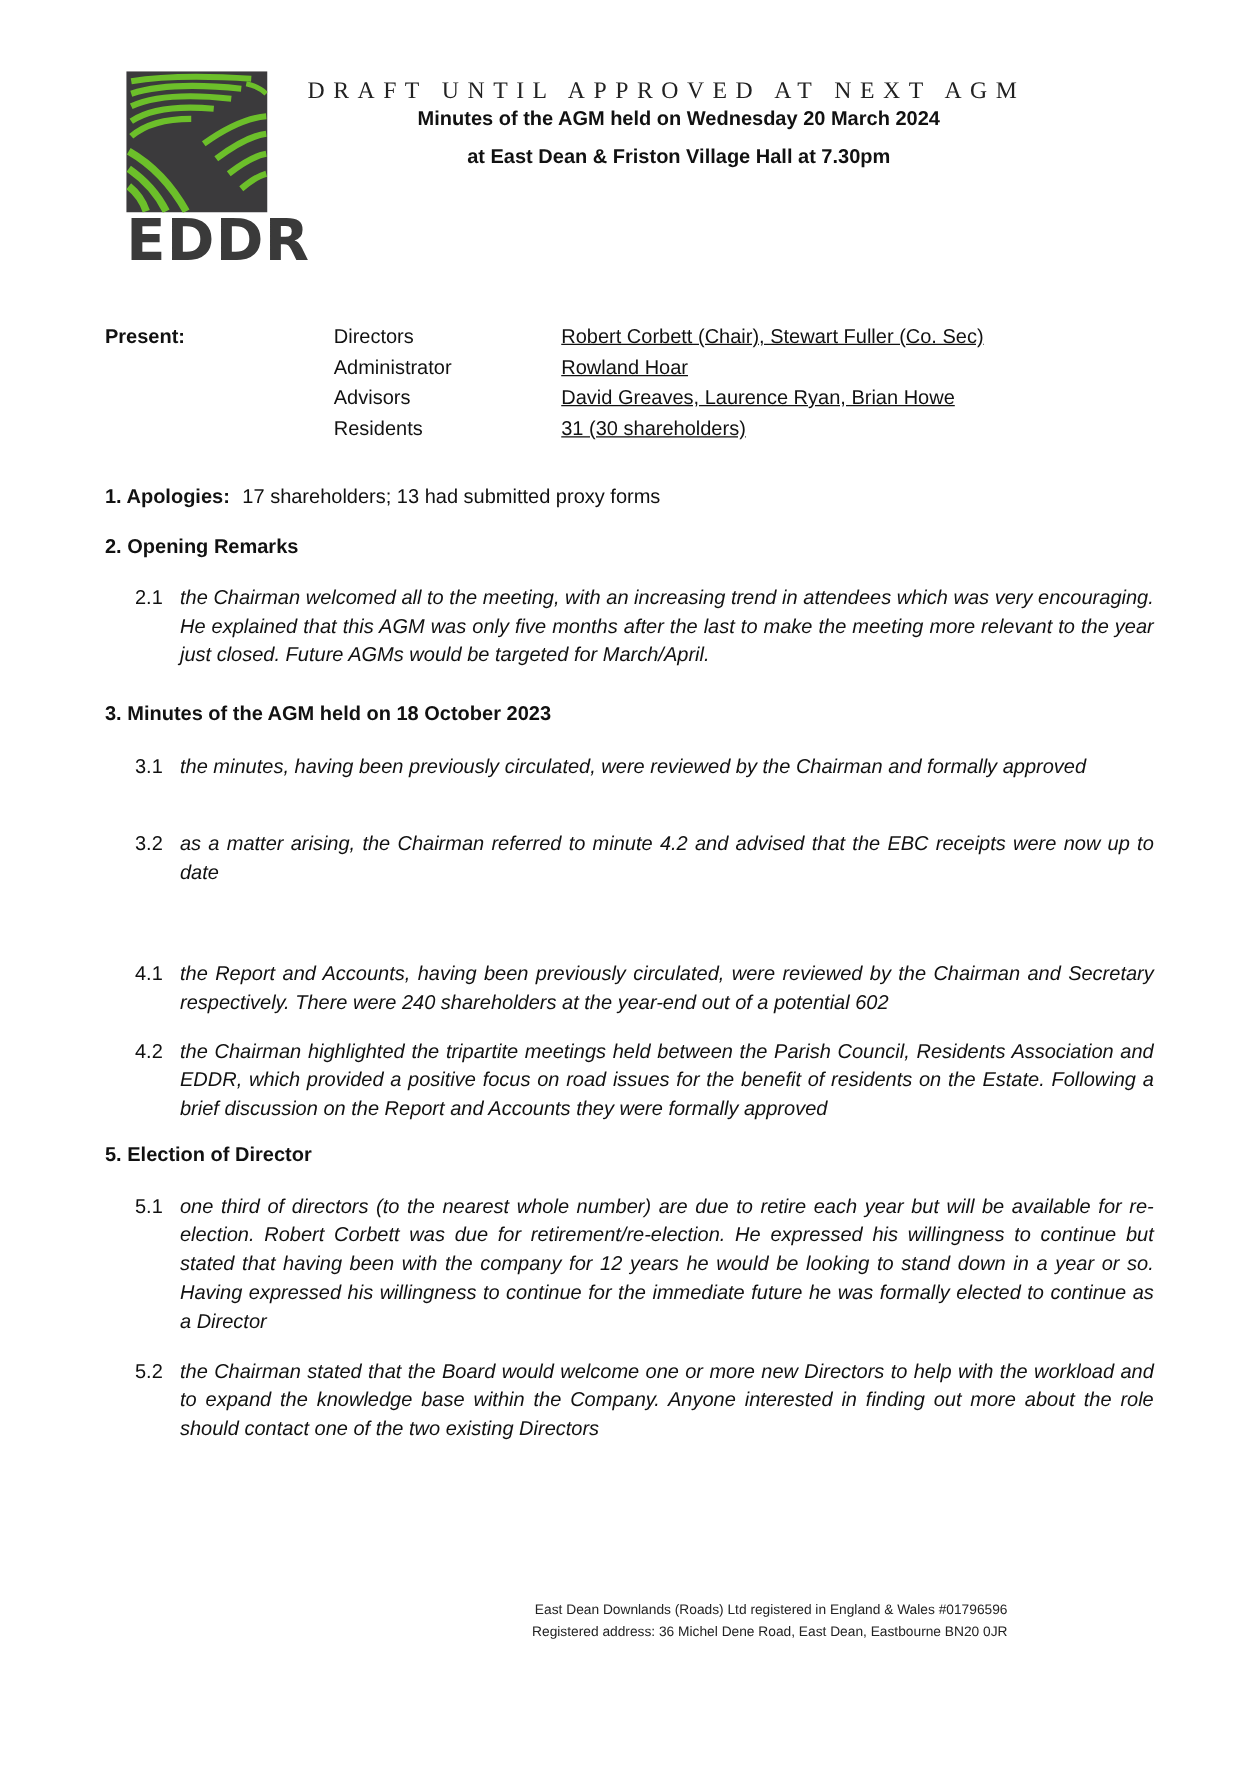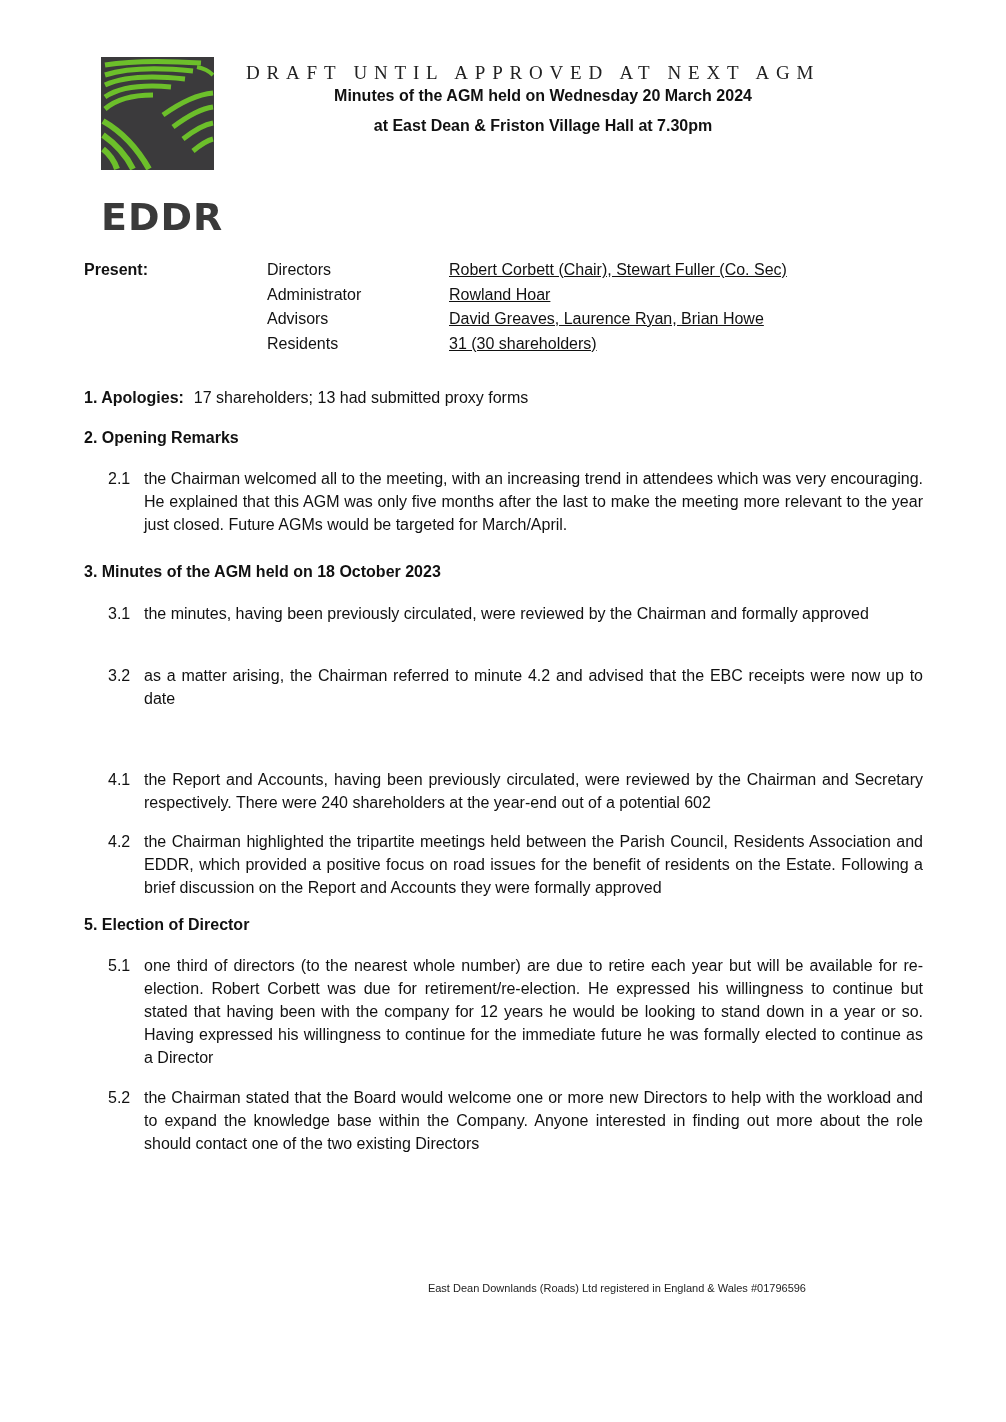--- a/index.html
+++ b/index.html
@@ -1,39 +1,39 @@
 <!DOCTYPE html>
 <html><head>
 <meta charset="utf-8">
 <style>
   html, body { margin: 0; padding: 0; background: #ffffff; }
   body { width: 1006px; height: 1422px; position: relative; overflow: hidden;
          font-family: "Liberation Sans", "DejaVu Sans", sans-serif; color: #111; }
   .page { position: absolute; inset: 0; }
   .logo { position: absolute; left: 101px; top: 57px; width: 113px; height: 113px; }
   .logo-text { position: absolute; left: 101px; top: 172px; width: 116px;
-               font-family: "DejaVu Sans", sans-serif; font-weight: bold; font-size: 38px;
-               letter-spacing: 1px; color: #3a3a3a; line-height: 40px; margin-top: 25px; }
+               font-family: "DejaVu Sans", sans-serif; font-weight: bold; font-size: 46px;
+               letter-spacing: 1px; color: #3a3a3a; line-height: 40px; }
   .draft { position: absolute; left: 246px; top: 62px; width: 580px;
            font-family: "Liberation Serif", "DejaVu Serif", serif; font-size: 19px;
            letter-spacing: 6.8px; color: #222; white-space: nowrap; }
   .title1, .title2 { position: absolute; font-weight: bold; font-size: 16px; color: #111;
                      white-space: nowrap; text-align: center; }
   .title1 { left: 246px; top: 87px; width: 594px; }
   .title2 { left: 246px; top: 117px; width: 594px; }
   .present-label { position: absolute; left: 84px; top: 261px; font-weight: bold; font-size: 16px; }
   .present-row { position: absolute; left: 0; font-size: 16px; white-space: nowrap; }
   .present-role { position: absolute; left: 267px; }
   .present-names { position: absolute; left: 449px; text-decoration: underline; }
 
   .heading { position: absolute; left: 84px; font-weight: bold; font-size: 16px; white-space: nowrap; }
   .apology-text { font-weight: normal; margin-left: 10px; }
   .item { position: absolute; left: 108px; width: 815px; font-size: 16px; line-height: 23px; }
   .item-num { position: absolute; left: 0; top: 0; }
-  .item-text { margin-left: 36px; text-align: justify; }
+  .item-text { margin-left: 36px; text-align: justify; font-style: italic; }
 
   .footer { position: absolute; left: 200px; width: 606px; top: 1279px; text-align: right;
             font-size: 11px; line-height: 18px; color: #222; }
 </style>
 </head>
 <body>
 
 <div class="page">
 
   <svg class="logo" viewBox="0 0 113 113">
@@ -115,14 +115,15 @@
     <span class="item-num">5.1</span>
     <div class="item-text">one third of directors (to the nearest whole number) are due to retire each year but will be available for re-election. Robert Corbett was due for retirement/re-election. He expressed his willingness to continue but stated that having been with the company for 12 years he would be looking to stand down in a year or so. Having expressed his willingness to continue for the immediate future he was formally elected to continue as a Director</div>
   </div>
   <div class="item" style="top:1086px">
     <span class="item-num">5.2</span>
     <div class="item-text">the Chairman stated that the Board would welcome one or more new Directors to help with the workload and to expand the knowledge base within the Company. Anyone interested in finding out more about the role should contact one of the two existing Directors</div>
   </div>
 
   <div class="footer">
     <div>East Dean Downlands (Roads) Ltd registered in England &amp; Wales #01796596</div>
+    <div>Registered address: 36 Michel Dene Road, East Dean, Eastbourne BN20 0JR</div>
   </div>
 </div>
 
 </body></html>

